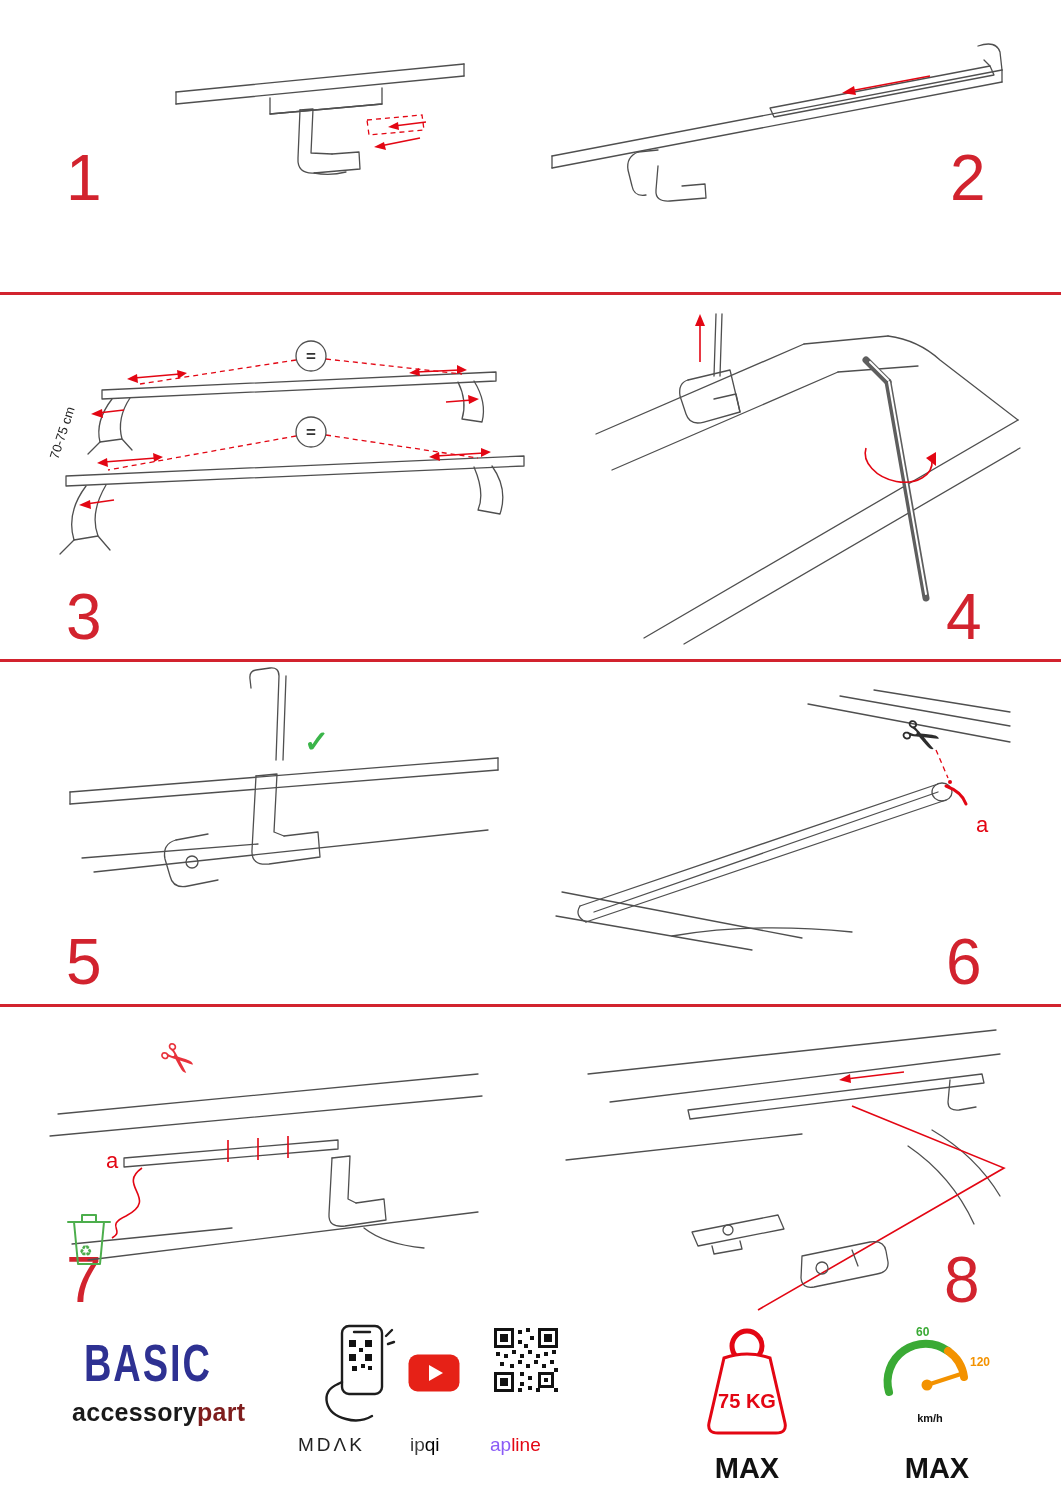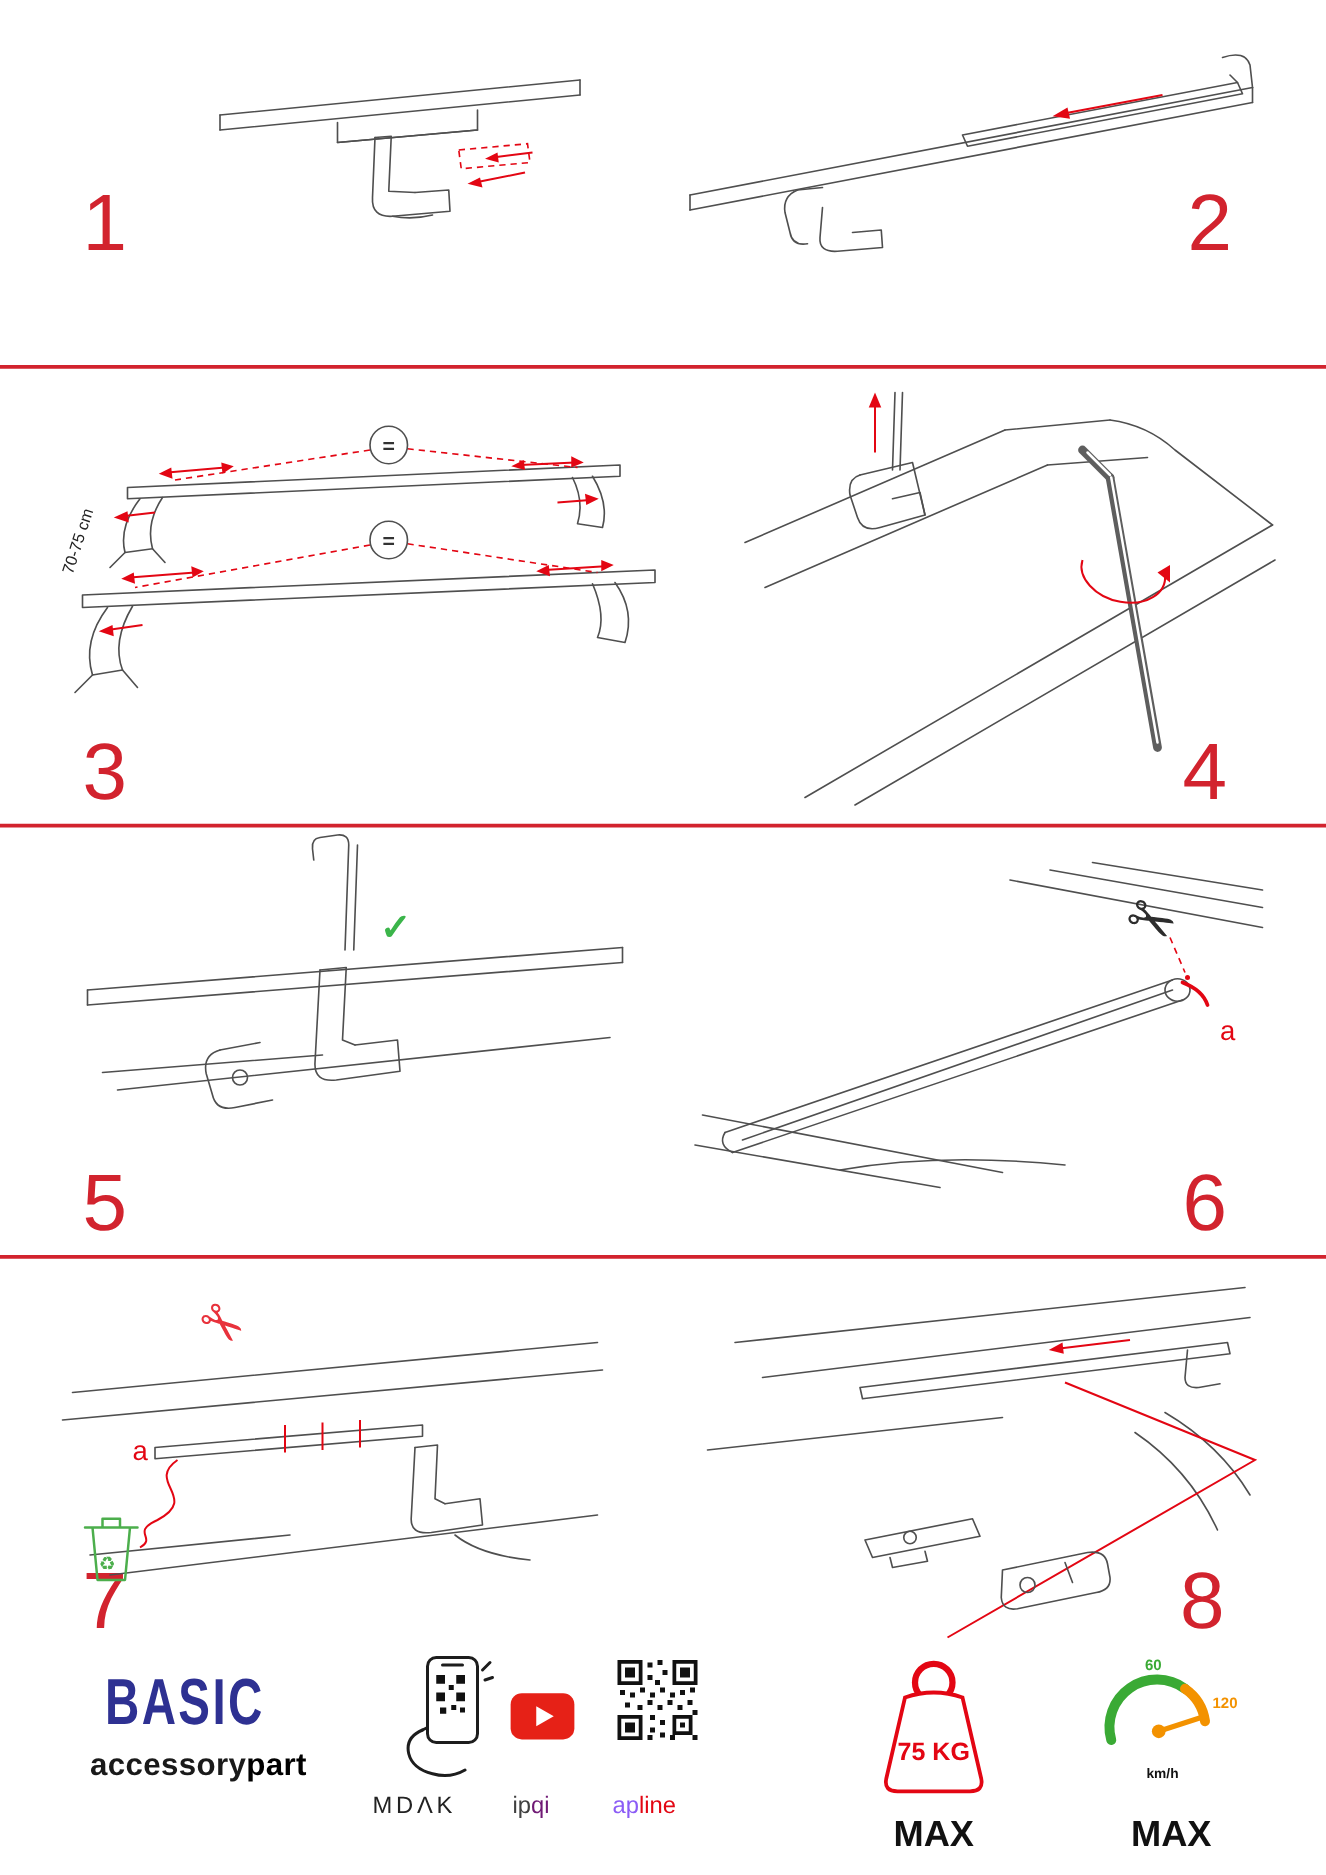--- a/index.html
+++ b/index.html
@@ -26,21 +26,21 @@
   .scissors{font-size:46px;fill:#2d2d2d}
   .scissors-red{font-size:42px;fill:#e8323c}
   .alabel{font-size:22px;fill:#e30613}
   .greenln path{fill:none;stroke:#4cae4c;stroke-width:2;stroke-linecap:round;stroke-linejoin:round}
   .recycle{font-size:15px;fill:#4cae4c}
 
   
   .brand-basic{position:absolute;left:84px;top:1334px;font-size:40px;font-weight:700;
                color:#2e3192;letter-spacing:2px;transform:scale(0.95,1.3);transform-origin:left top}
   .brand-sub{position:absolute;left:72px;top:1398px;font-size:25px;font-weight:700;color:#1a1a1a;letter-spacing:.3px}
-  .brand-sub .red{color:#000000}
+  .brand-sub .red{color:#7f1d1d}
   .partner{position:absolute;font-size:19px;color:#222}
   .phbody{fill:#fff;stroke:#1d1d1d;stroke-width:2.4}
   .phln{fill:none;stroke:#1d1d1d;stroke-width:2.4;stroke-linecap:round}
   .kb{fill:none;stroke:#e30613;stroke-width:5}
   .kbbody{fill:#fff;stroke:#e30613;stroke-width:3}
   .kbtext{font-size:20px;font-weight:bold;fill:#e30613}
   .arc-green{fill:none;stroke:#3aaa35;stroke-width:8;stroke-linecap:round}
   .arc-orange{fill:none;stroke:#f39200;stroke-width:8;stroke-linecap:round}
   .needle{stroke:#f39200;stroke-width:4;stroke-linecap:round}
   .sp-green{font-size:12px;font-weight:bold;fill:#3aaa35}
@@ -303,21 +303,21 @@
     <path class="phln" d="M22 62 Q8 68 11 81 Q14 93 30 97 Q44 101 56 94"></path>
     <path class="phln" d="M22 62 L26 60"></path>
   </svg>
   <div class="partner" style="left:298px;top:1434px;letter-spacing:3px">MDΛK</div>
 
   <svg class="abs" style="left:408px;top:1354px" width="52" height="38" viewBox="0 0 52 38">
     <rect x="0.5" y="0.5" width="51" height="37" rx="9" fill="#e62117"></rect>
     <polygon points="21,11 35,19 21,27" fill="#ffffff"></polygon>
   </svg>
   <div class="partner" style="left:410px;top:1434px">
-    <span style="color:#404040">ip</span><span style="color:#701a75">qi</span>
+    <span style="color:#404040">ip</span><span style="color:#000000">qi</span>
   </div>
 
   <svg class="abs" style="left:492px;top:1326px" width="68" height="68" viewBox="0 0 68 68">
     <g fill="#111">
       <rect x="2" y="2" width="20" height="20"></rect>
       <rect x="5" y="5" width="14" height="14" fill="#fff"></rect>
       <rect x="8" y="8" width="8" height="8"></rect>
       <rect x="46" y="2" width="20" height="20"></rect>
       <rect x="49" y="5" width="14" height="14" fill="#fff"></rect>
       <rect x="52" y="8" width="8" height="8"></rect>

